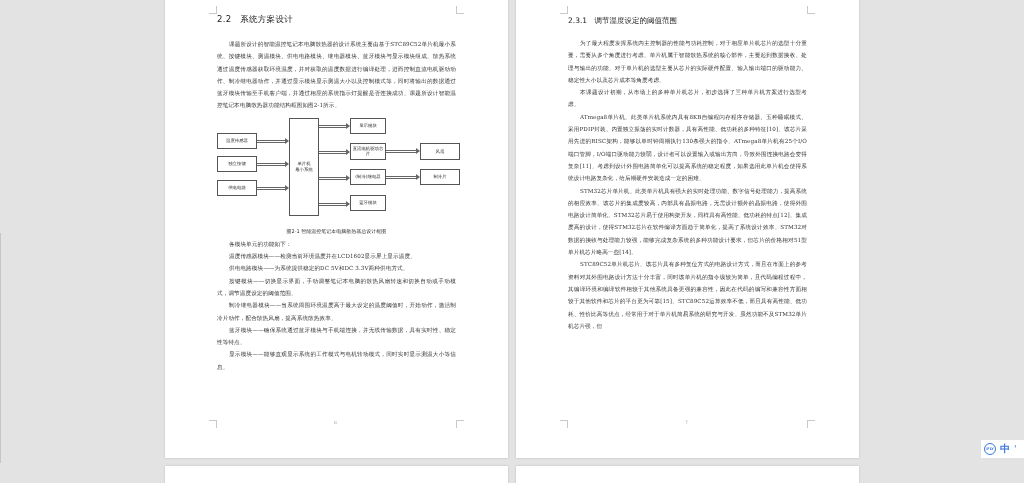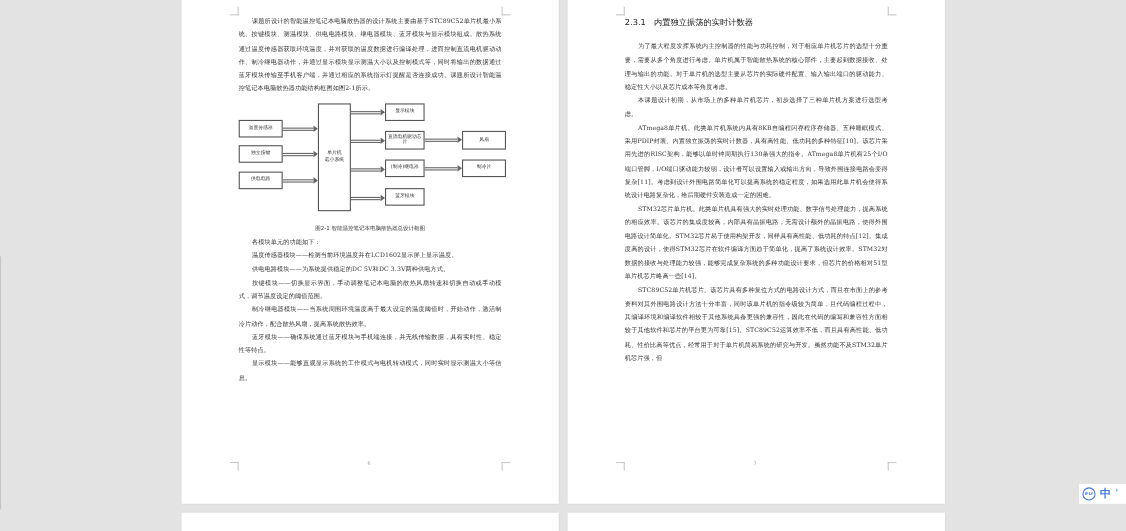--- a/index.html
+++ b/index.html
@@ -64,20 +64,21 @@
 
 <div class="left-scroll"></div>
 
 <div class="page p1">
   <div class="corner c-tl" style="left:44px;top:8px;"></div>
   <div class="corner c-tr" style="right:44px;top:8px;"></div>
   <div class="corner c-bl" style="left:44px;top:422px;"></div>
   <div class="corner c-br" style="right:44px;top:422px;"></div>
 
   <div class="content">
+    <div class="h2">2.2　系统方案设计</div>
     <p class="para">课题所设计的智能温控笔记本电脑散热器的设计系统主要由基于STC89C52单片机最小系统、按键模块、测温模块、供电电路模块、继电器模块、蓝牙模块与显示模块组成。散热系统通过温度传感器获取环境温度，并对获取的温度数据进行编译处理，进而控制直流电机驱动动作、制冷继电器动作，并通过显示模块显示测温大小以及控制模式等，同时将输出的数据通过蓝牙模块传输至手机客户端，并通过相应的系统指示灯提醒是否连接成功。课题所设计智能温控笔记本电脑散热器功能结构框图如图2-1所示。</p>
 
     <div class="figure">
       <div class="box" style="left:0;top:15px;width:40px;height:16px;">温度传感器</div>
       <div class="box" style="left:0;top:38px;width:40px;height:16px;">独立按键</div>
       <div class="box" style="left:0;top:62px;width:40px;height:16px;">供电电路</div>
 
       <div class="arrow" style="left:40px;top:22px;width:28px;"></div>
       <div class="arrow" style="left:40px;top:45px;width:28px;"></div>
       <div class="arrow" style="left:40px;top:69px;width:28px;"></div>
@@ -114,21 +115,21 @@
   <div class="pagenum" style="left:169px;top:422px;">6</div>
 </div>
 
 <div class="page p2">
   <div class="corner c-tl" style="left:44px;top:8px;"></div>
   <div class="corner c-tr" style="right:44px;top:8px;"></div>
   <div class="corner c-bl" style="left:44px;top:422px;"></div>
   <div class="corner c-br" style="right:44px;top:422px;"></div>
 
   <div class="content">
-    <div class="h3">2.3.1　内置独立振荡的实时计数器</div>
+    <div class="h3">2.3.1　调节温度设定的阈值范围</div>
     <p class="para">为了最大程度发挥系统内主控制器的性能与功耗控制，对于相应单片机芯片的选型十分重要，需要从多个角度进行考虑。单片机属于智能散热系统的核心部件，主要起到数据接收、处理与输出的功能。对于单片机的选型主要从芯片的实际硬件配置、输入输出端口的驱动能力、稳定性大小以及芯片成本等角度考虑。</p>
     <p class="para">本课题设计初期，从市场上的多种单片机芯片，初步选择了三种单片机方案进行选型考虑。</p>
     <p class="para">ATmega8单片机。此类单片机系统内具有8KB自编程闪存程序存储器、五种睡眠模式、采用PDIP封装、内置独立振荡的实时计数器，具有高性能、低功耗的多种特征[10]。该芯片采用先进的RISC架构，能够以单时钟周期执行130条强大的指令。ATmega8单片机有25个I/O端口管脚，I/O端口驱动能力较弱，设计者可以设置输入或输出方向，导致外围连接电路会变得复杂[11]。考虑到设计外围电路简单化可以提高系统的稳定程度，如果选用此单片机会使得系统设计电路复杂化，给后期硬件安装造成一定的困难。</p>
     <p class="para">STM32芯片单片机。此类单片机具有强大的实时处理功能、数字信号处理能力，提高系统的相应效率。该芯片的集成度较高，内部具有晶振电路，无需设计额外的晶振电路，使得外围电路设计简单化。STM32芯片易于使用构架开发，同样具有高性能、低功耗的特点[12]。集成度高的设计，使得STM32芯片在软件编译方面趋于简单化，提高了系统设计效率。STM32对数据的接收与处理能力较强，能够完成复杂系统的多种功能设计要求，但芯片的价格相对51型单片机芯片略高一些[14]。</p>
     <p class="para">STC89C52单片机芯片。该芯片具有多种复位方式的电路设计方式，而且在市面上的参考资料对其外围电路设计方法十分丰富，同时该单片机的指令级较为简单，且代码编程过程中，其编译环境和编译软件相较于其他系统具备更强的兼容性，因此在代码的编写和兼容性方面相较于其他软件和芯片的平台更为可靠[15]。STC89C52运算效率不低，而且具有高性能、低功耗、性价比高等优点，经常用于对于单片机简易系统的研究与开发。虽然功能不及STM32单片机芯片强，但</p>
   </div>
   <div class="pagenum" style="left:169px;top:422px;">7</div>
 </div>
 
 <div class="page p3"></div>

